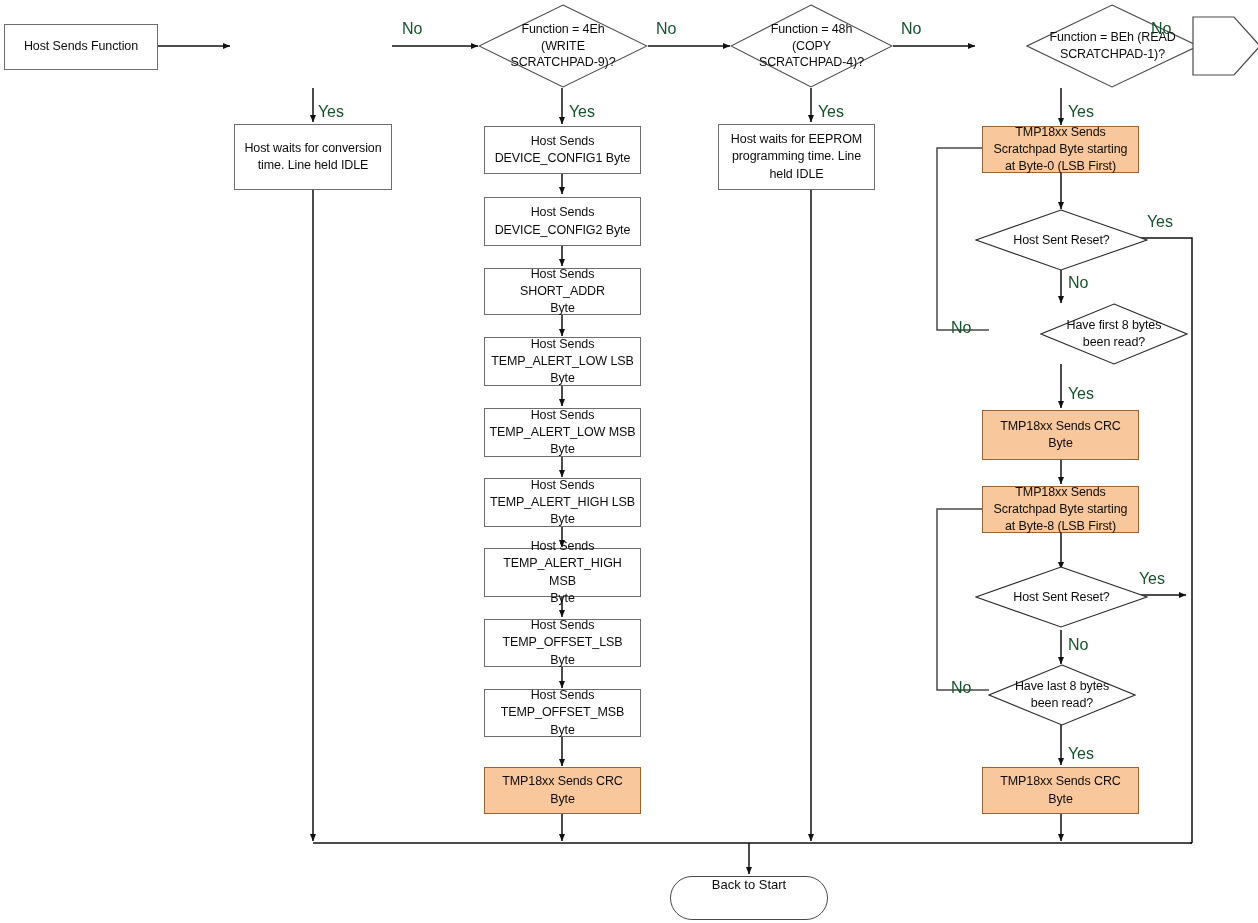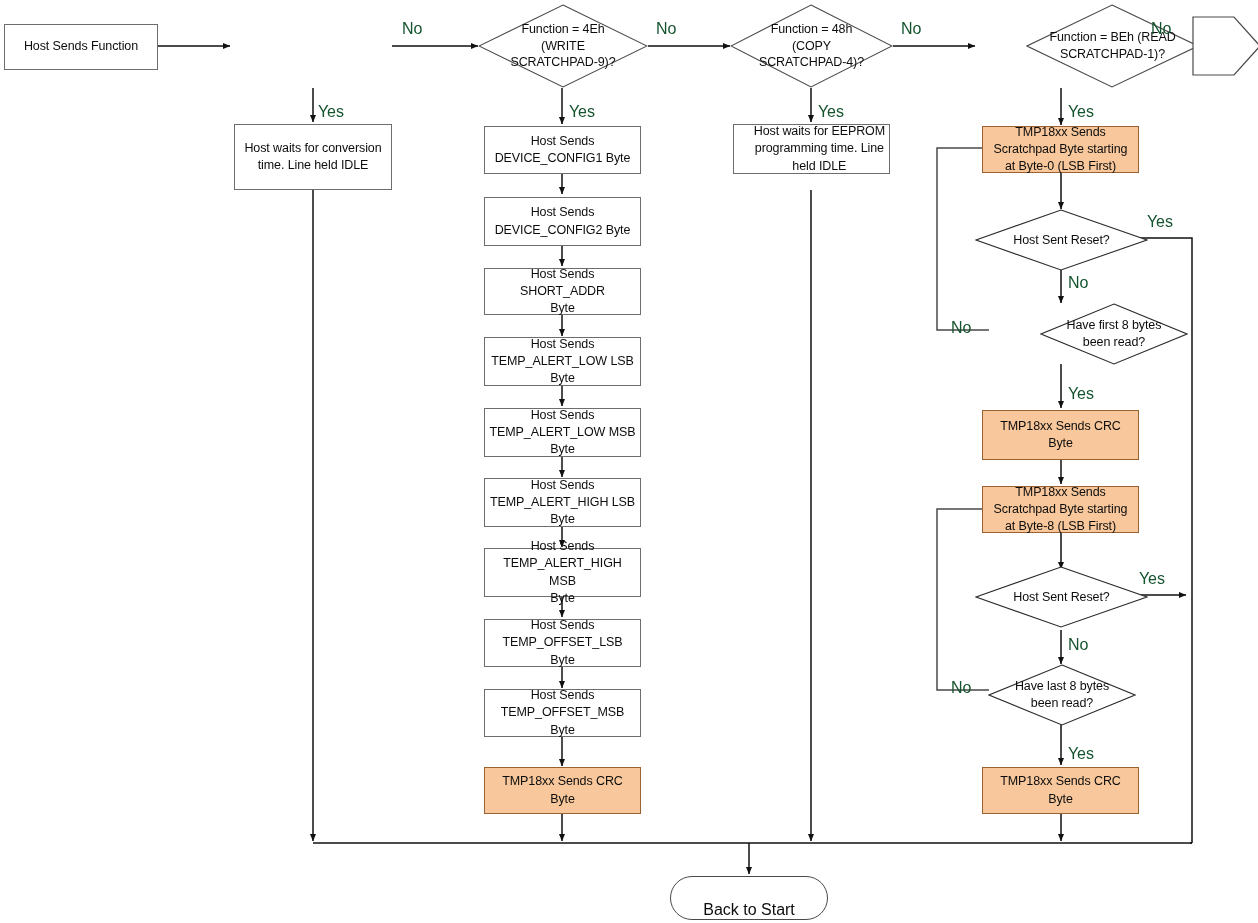--- a/index.html
+++ b/index.html
@@ -75,23 +75,23 @@
     white-space: pre-line;
     letter-spacing: -0.1px;
   }
   .terminator {
     position: absolute;
     box-sizing: border-box;
     border: 1.2px solid #4a4a4a;
     border-radius: 999px;
     background: #ffffff;
     display: flex;
-    align-items: flex-end;
+    align-items: flex-start;
     justify-content: center;
-    font-size: 16px;
+    font-size: 13px;
     color: #0d0d0d;
   }
   .pentagon {
     position: absolute;
   }
   .edgelabel {
     position: absolute;
     font-size: 16px;
     color: #14532d;
     white-space: nowrap;
@@ -230,21 +230,21 @@
 
   <div class="node proc" style="left:234px; top:124px; width:158px; height:66px;">
     <span class="txt">Host waits for conversion
 time. Line held IDLE</span>
   </div>
 
   <div class="node proc" style="left:4px; top:24px; width:154px; height:46px;">
     <span class="txt">Host Sends Function</span>
   </div>
 
-  <div class="node proc" style="left:733px; top:124px; width:157px; height:50px;justify-content:flex-end;">
+  <div class="node proc" style="left:718px; top:124px; width:157px; height:66px;">
     <span class="txt">Host waits for EEPROM
 programming time. Line
 held IDLE</span>
   </div>
 
   <div class="node proc" style="left:484px; top:126px; width:157px; height:48px;">
     <span class="txt">Host Sends
 DEVICE_CONFIG1 Byte</span>
   </div>
 

